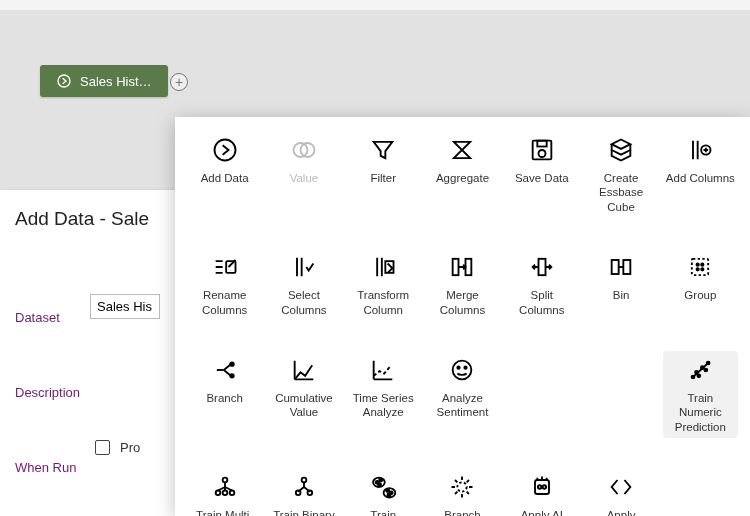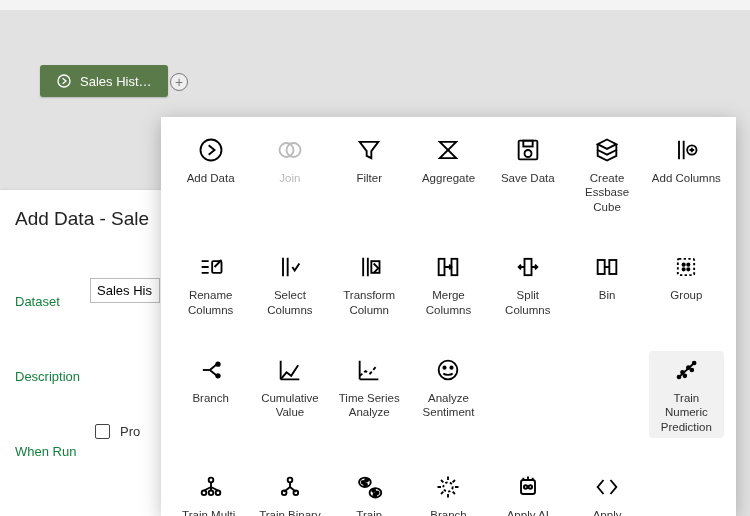--- a/index.html
+++ b/index.html
@@ -26,28 +26,28 @@
     width:18px; height:18px; border:1.5px solid #777; border-radius:50%;
     display:flex;align-items:center;justify-content:center;color:#777;font-size:14px;line-height:1;
     background:#eee;
   }
 
   .panel {
     position:absolute; top:190px; left:0; width:175px; height:330px;
     background:#fff; padding:18px 15px;
     box-shadow: 1px 0 3px rgba(0,0,0,.1);
   }
-  .panel h2 { font-size:19px; font-weight:500; margin-bottom:24px; color:#222; white-space:nowrap; overflow:hidden;}
+  .panel h2 { font-size:19px; font-weight:500; margin-bottom:40px; color:#222; white-space:nowrap; overflow:hidden;}
   .panel .row { display:flex; align-items:center; gap:10px; margin-bottom:20px; font-size:13px; color:#333;}
-  .panel .label { width:70px; font-size:13px; color:#15803d;margin-top:40px;}
+  .panel .label { width:70px; font-size:13px; color:#701a75;margin-top:40px;}
   .panel input[type=text]{ border:1px solid #bbb; padding:4px 6px; font-size:13px; width:70px;margin-top:18px;}
   .panel .cb { width:15px; height:15px; border:1.5px solid #444; border-radius:2px; display:inline-block;}
 
   .popover {
-    position:absolute; top:117px; left:161px; width:575px; height:399px;
+    position:absolute; top:117px; left:175px; width:575px; height:399px;
     background:#fff; box-shadow:0 4px 18px rgba(0,0,0,.25);
     padding:14px 12px 4px 12px;
   }
   .grid { display:grid; grid-template-columns: repeat(7, 1fr); row-gap:30px; column-gap:4px;}
   .tool {
     display:flex; flex-direction:column; align-items:center; justify-content:flex-start;
     text-align:center; cursor:pointer; padding:4px 2px;
     min-height:70px;
   }
   .tool.hover { background:#f1f1f1; border-radius:4px;}
@@ -98,21 +98,21 @@
         </div>
         <div class="lbl">Add Data</div>
       </div>
       <div class="tool disabled">
         <div class="ic">
           <svg viewBox="0 0 24 24">
             <circle cx="9" cy="12" r="6"></circle>
             <circle cx="15" cy="12" r="6"></circle>
           </svg>
         </div>
-        <div class="lbl">Join</div>
+        <div class="lbl">Value</div>
       </div>
       <div class="tool">
         <div class="ic">
           <svg viewBox="0 0 24 24">
             <path d="M4 5h16l-6 8v6l-4-2v-4z"></path>
           </svg>
         </div>
         <div class="lbl">Filter</div>
       </div>
       <div class="tool">

